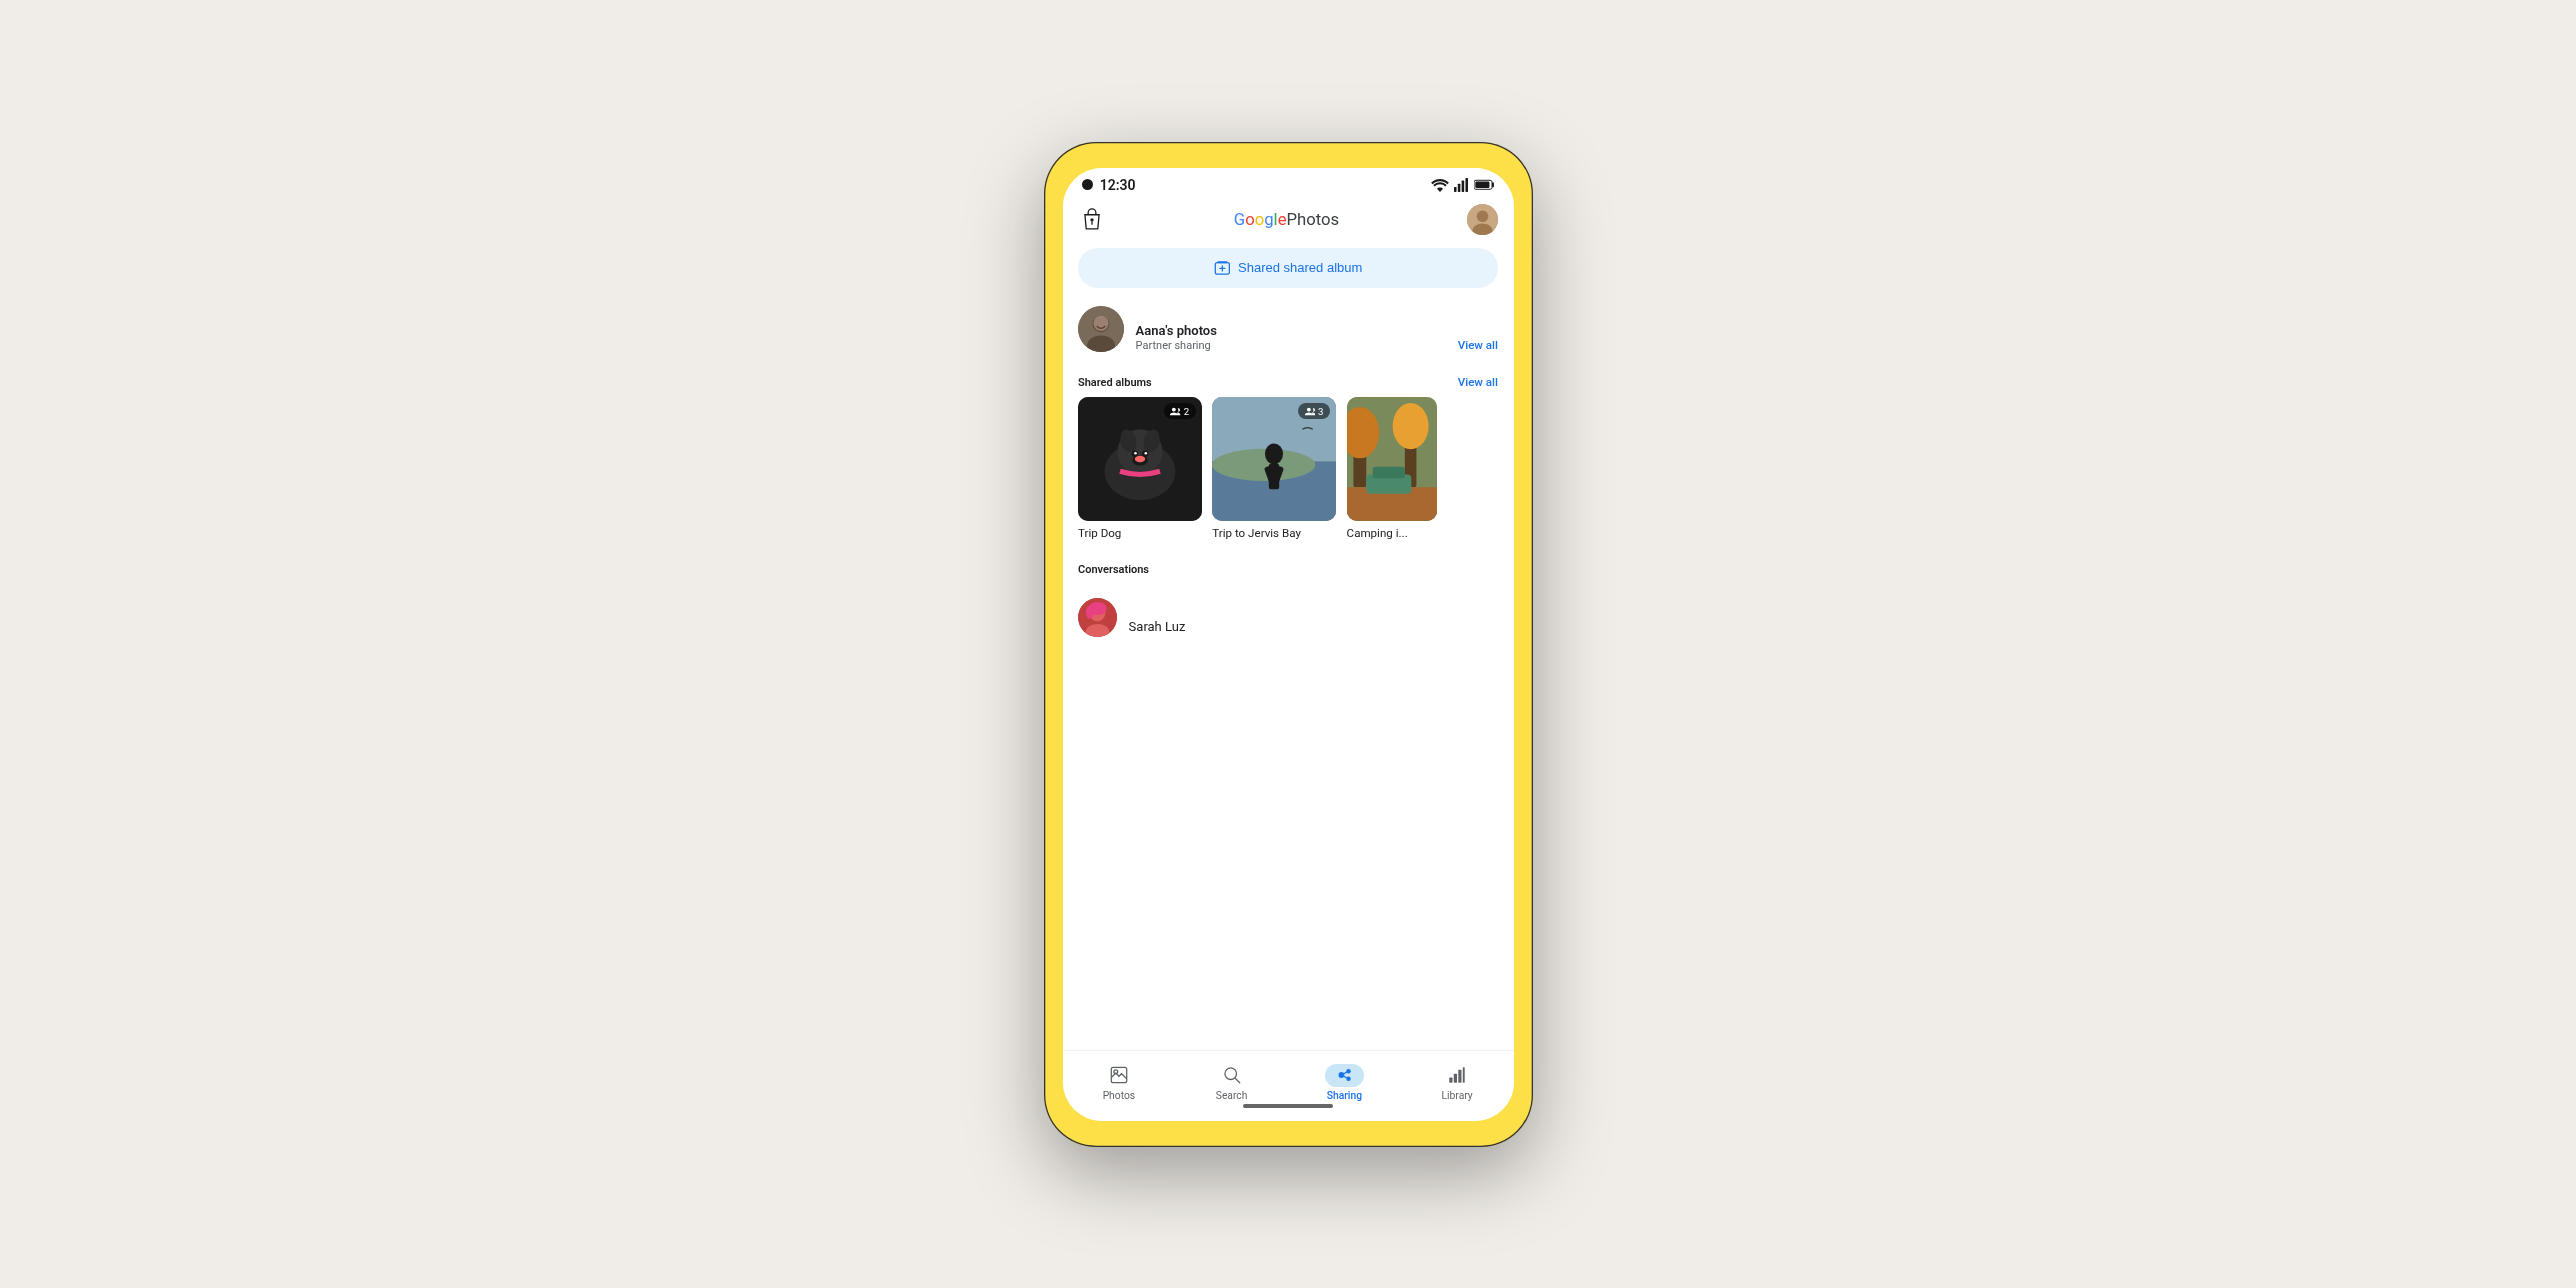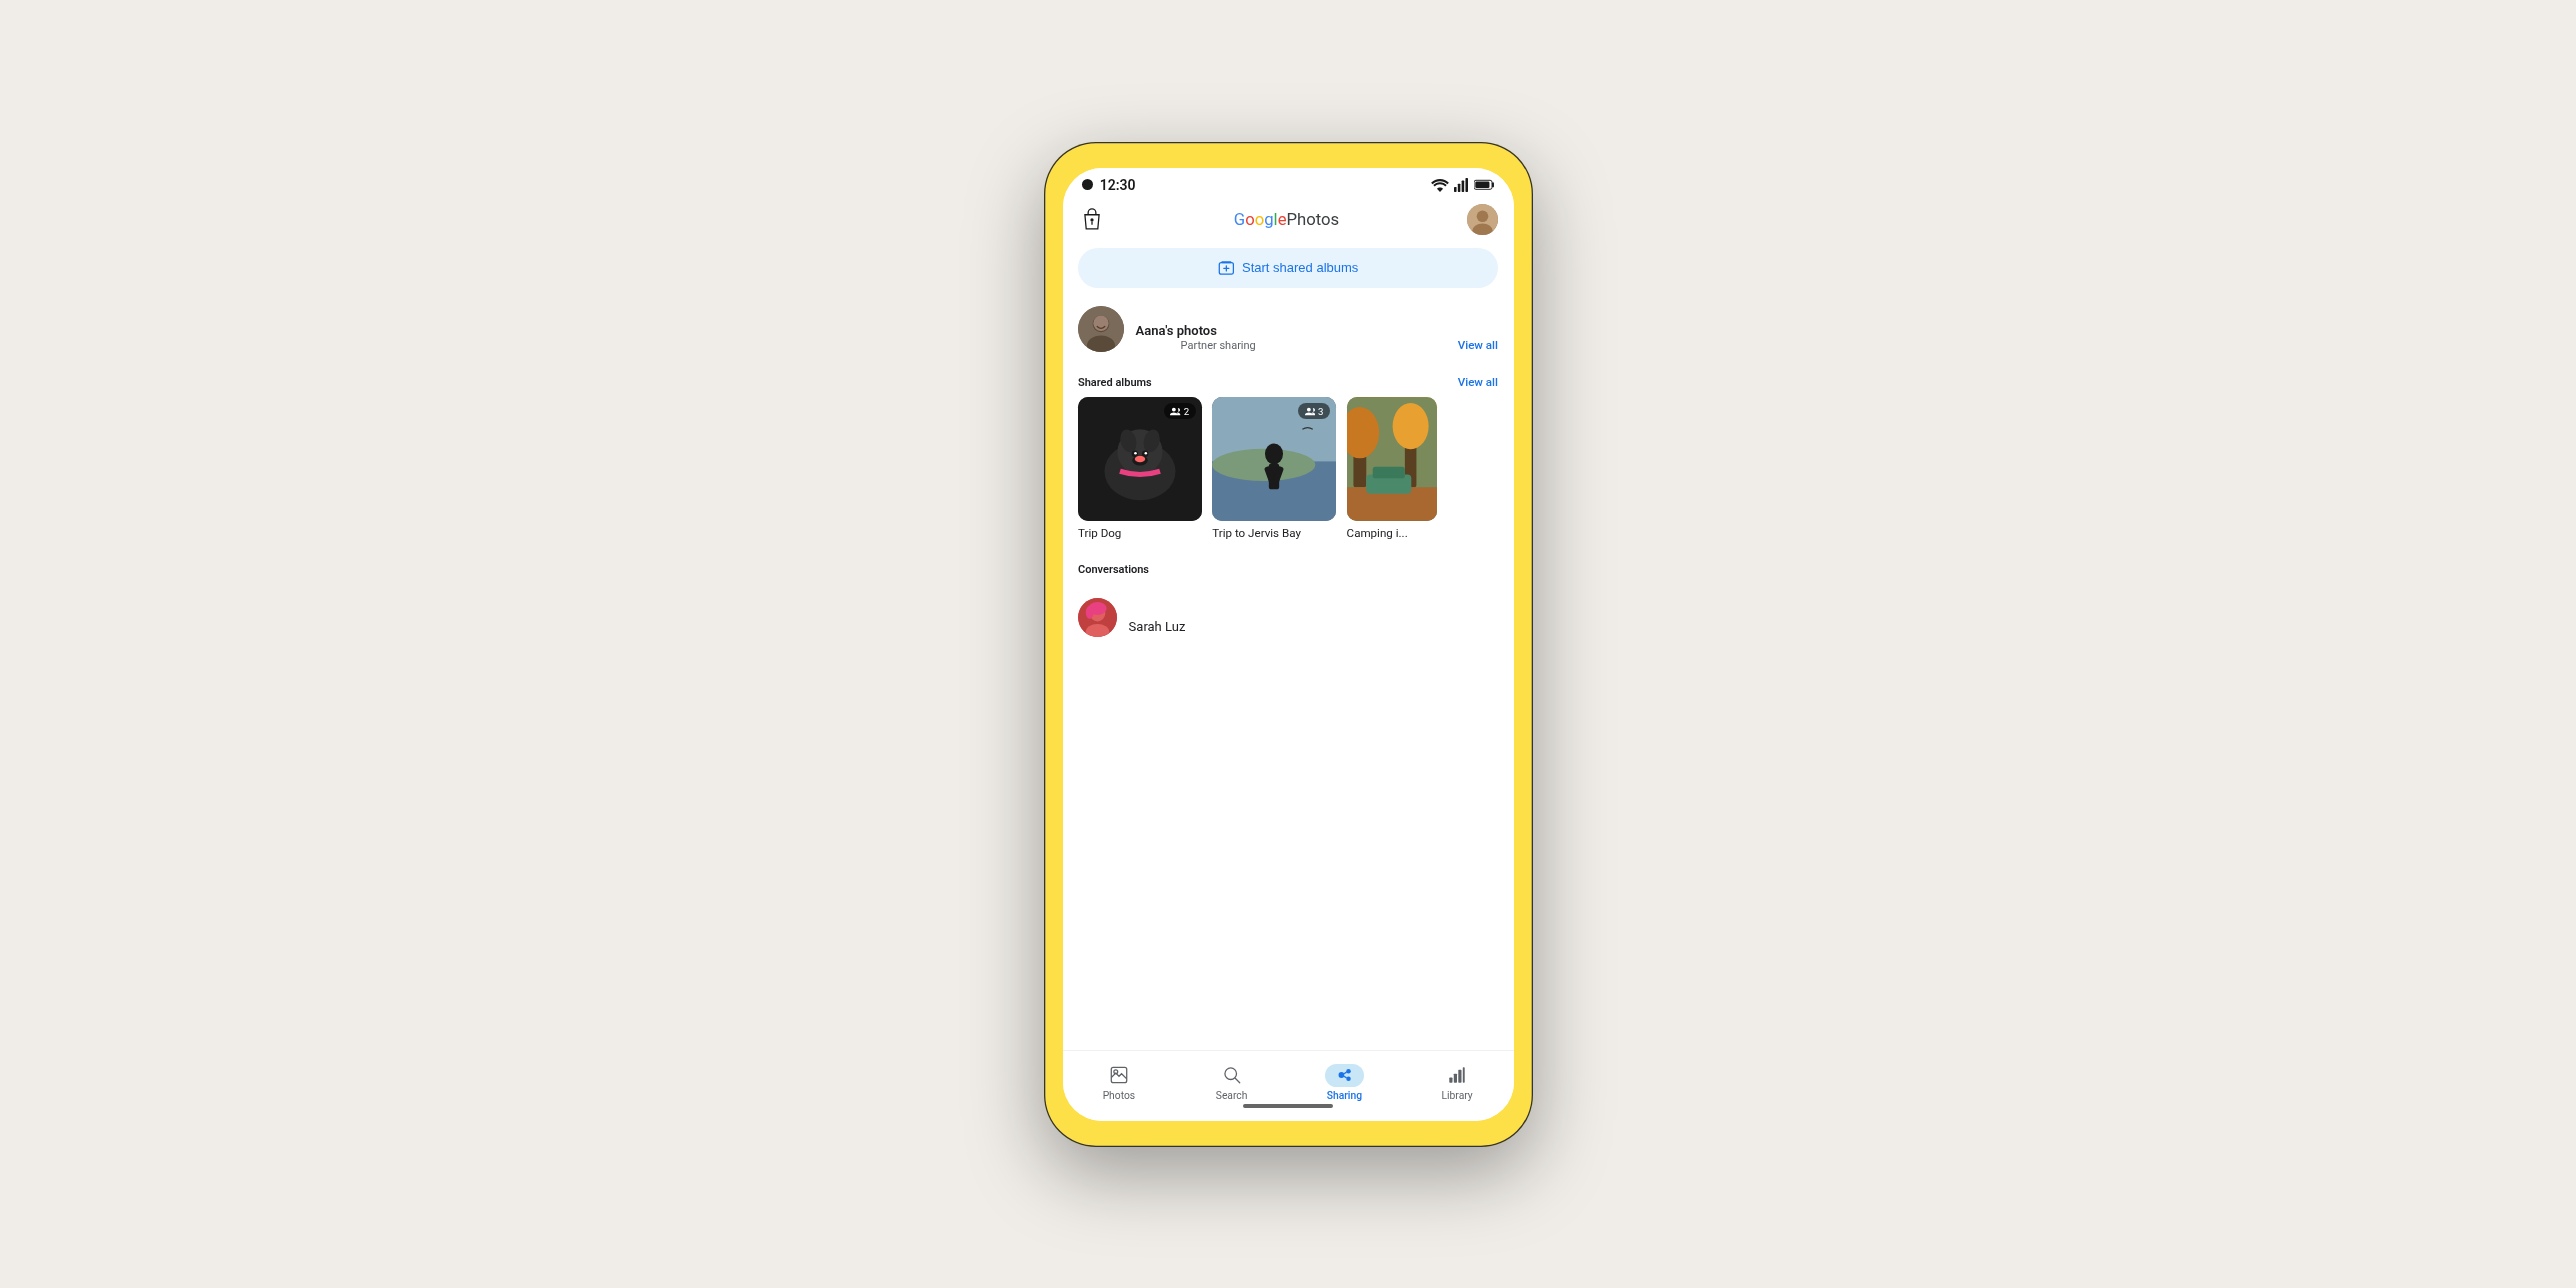--- a/index.html
+++ b/index.html
@@ -176,21 +176,20 @@
     .partner-name {
       font-size: 13px;
       font-weight: 600;
       color: #202124;
     }
 
     .partner-subtitle {
       font-size: 11px;
       color: #5f6368;
       margin-top: 1.3px;
-      margin-left: 45px;
     }
 
     .view-all-link {
       font-size: 11.6px;
       color: #1a73e8;
       font-weight: 500;
       cursor: pointer;
       flex-shrink: 0;
     }
 
@@ -437,21 +436,21 @@
         </svg>
       </div>
     </div>
 
     <button class="start-shared-btn">
       <svg width="16.7" height="16.7" viewBox="0 0 26 26" fill="none">
         <rect x="2" y="4" width="22" height="18" rx="3" stroke="#1a73e8" stroke-width="2" fill="none"></rect>
         <rect x="5" y="2" width="16" height="3" rx="1.5" fill="#1a73e8"></rect>
         <path d="M13 9v8M9 13h8" stroke="#1a73e8" stroke-width="2" stroke-linecap="round"></path>
       </svg>
-      <span class="start-shared-btn-label">Start shared albums</span>
+      <span class="start-shared-btn-label">Shared shared album</span>
     </button>
 
     <div class="scroll-content">
 
       <div class="partner-section">
         <div class="partner-avatar">
           <svg width="46" height="46" viewBox="0 0 72 72">
             <circle cx="36" cy="36" r="36" fill="#7a6a5a"></circle>
             <circle cx="36" cy="28" r="13" fill="#5a4a3a"></circle>
             <ellipse cx="36" cy="62" rx="22" ry="16" fill="#5a4a3a"></ellipse>

